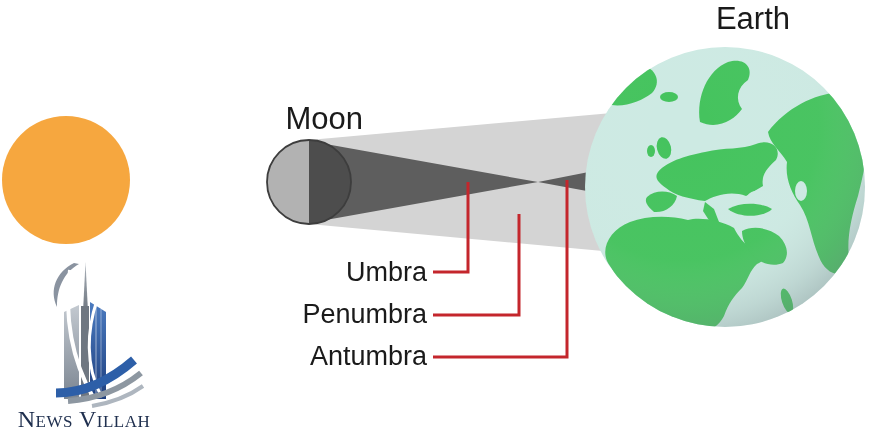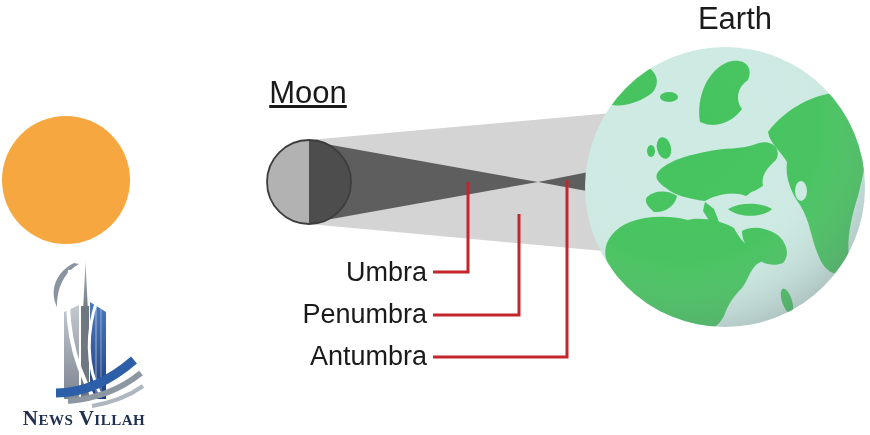--- a/index.html
+++ b/index.html
@@ -7,34 +7,34 @@
     position:relative; width:870px; height:435px;
     background:#ffffff; overflow:hidden;
     font-family:"Liberation Sans", sans-serif;
   }
   .scene { position:absolute; left:0; top:0; }
   .lbl {
     position:absolute; color:#1a1a1a;
     font-family:"Liberation Sans", sans-serif;
     line-height:1.05; white-space:nowrap;
   }
-  .body-lbl { text-align:center; width:110px; }
+  .body-lbl { text-align:right; width:110px; }
   #sun-label   { left:11px;  top:66px; font-size:30px; }
-  #moon-label  { left:253px; top:77px; font-size:31px;text-decoration:underline; }
+  #moon-label  { left:253px; top:103px; font-size:31px; }
   #earth-label { left:680px; top:3px;  font-size:31px; }
   .callout-lbl { right:443px; text-align:left; font-size:27px; }
   #umbra-label    { top:258px; }
   #penumbra-label { top:300px; }
   #antumbra-label { top:342px; }
   #brand-wordmark {
     position:absolute; left:6px; top:406px; width:156px;
     text-align:center;
     font-family:"Liberation Serif", serif;
-    font-variant:small-caps; font-weight:700;
-    font-size:21px; letter-spacing:0.5px;
+    font-variant:small-caps; font-weight:400;
+    font-size:24px; letter-spacing:0.5px;
     color:#20304f;
   }
 </style>
 </head>
 <body>
 
 <div class="stage">
 
   <svg class="scene" width="870" height="435" viewBox="0 0 870 435">
     <defs>

